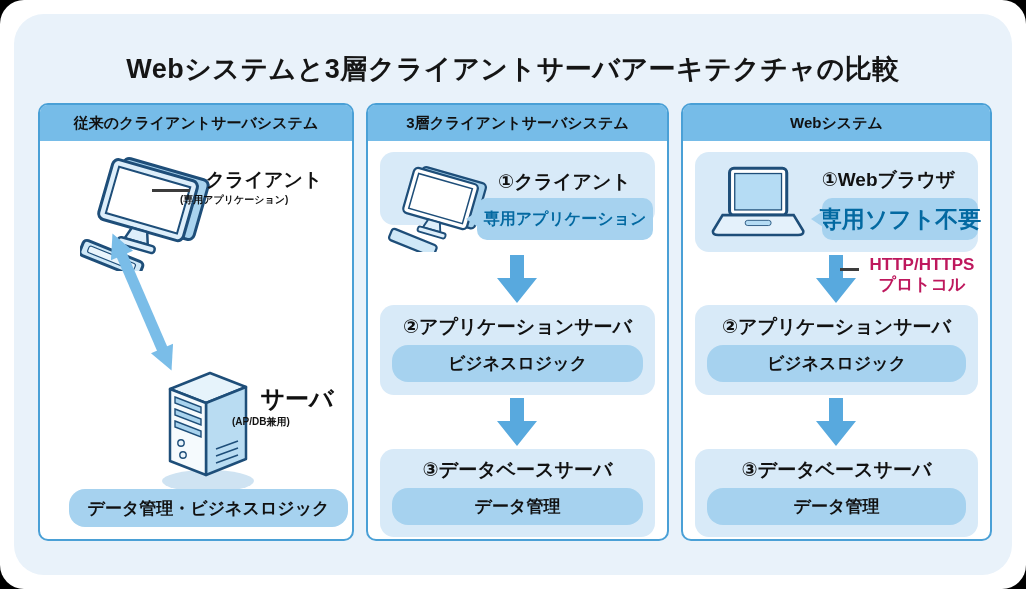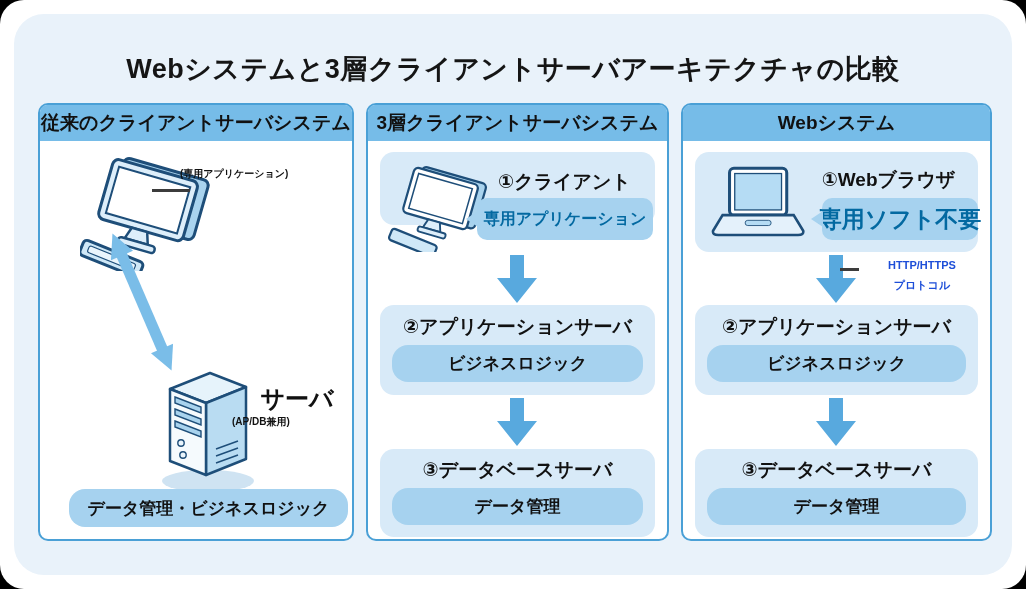--- a/index.html
+++ b/index.html
@@ -24,21 +24,21 @@
     position:absolute;top:89px;height:434px;background:#fff;
     border:2px solid var(--panel-border,#4aa0d6);border-radius:10px;
   }
   #panel-legacy{left:24px;width:312px;}
   #panel-three-tier{left:352px;width:299px;}
   #panel-web{left:667px;width:307px;}
   .panel-header{
     position:absolute;left:0;right:0;top:0;height:36px;
     background:var(--header-bg,#76bce8);border-radius:7px 7px 0 0;
     display:flex;align-items:center;justify-content:center;
-    font-size:19px;font-weight:700;color:#111;white-space:nowrap;
+    font-size:15px;font-weight:700;color:#111;white-space:nowrap;
   }
   .tier-box{
     position:absolute;left:12px;right:12px;
     background:var(--tier-box-bg,#d8eaf8);border-radius:14px;
   }
   .tier-heading{
     position:absolute;font-size:19px;font-weight:700;color:#111;
     text-align:center;white-space:nowrap;
   }
   .pill{
@@ -56,21 +56,21 @@
     border-top:8px solid transparent;border-bottom:8px solid transparent;
     border-right:12px solid var(--pill-bg,#a6d2ef);
   }
   .down-arrow{position:absolute;width:44px;height:48px;}
   .down-arrow path{fill:var(--arrow,#58a9de);}
   .label-main{font-size:19px;font-weight:700;color:#111;text-align:center;white-space:nowrap;}
   .label-sub{font-size:10px;font-weight:700;color:#111;text-align:left;white-space:nowrap;}
   .server-label-main{font-size:24px;}
   .connector{position:absolute;height:2.5px;background:#3c3c3c;}
   .proto-text{
-    position:absolute;font-size:11px;font-weight:700;color:#1d4ed8;
+    position:absolute;font-size:17px;font-weight:700;color:#be185d;
     line-height:20px;text-align:center;white-space:nowrap;
   }
 </style>
 </head>
 <body>
 
 <div class="page">
   <div class="canvas">
 
     <h1 class="title">Webシステムと3層クライアントサーバアーキテクチャの比較</h1>
@@ -90,20 +90,21 @@
         </g>
         <g transform="rotate(22 8 98)">
           <rect x="2" y="92" width="64px" height="16" rx="4" fill="#cfe8f7" stroke="#1e4e79" stroke-width="3"></rect>
           <rect x="9" y="96" width="50" height="7" rx="2" fill="#eaf5fc" stroke="#1e4e79" stroke-width="1.2"></rect>
         </g>
       </svg>
 
       <div class="connector" style="left:112px;top:84px;width:38px"></div>
 
       <div class="abs" style="left:140px;top:62px;width:168px">
+        <div class="label-main">クライアント</div>
         <div class="label-sub">(専用アプリケーション)</div>
       </div>
 
       <svg class="abs" style="left:56px;top:120px;width:92px;height:152px" viewBox="0 0 92 152">
         <defs>
           <marker id="dbl-head" markerUnits="userSpaceOnUse" markerWidth="28" markerHeight="28" refX="7" refY="14" orient="auto-start-reverse">
             <path d="M2 2 L26 14 L2 26 Z" fill="#7abde8"></path>
           </marker>
         </defs>
         <line x1="24" y1="26" x2="68" y2="128" stroke="#7abde8" stroke-width="11" marker-start="url(#dbl-head)" marker-end="url(#dbl-head)"></line>

